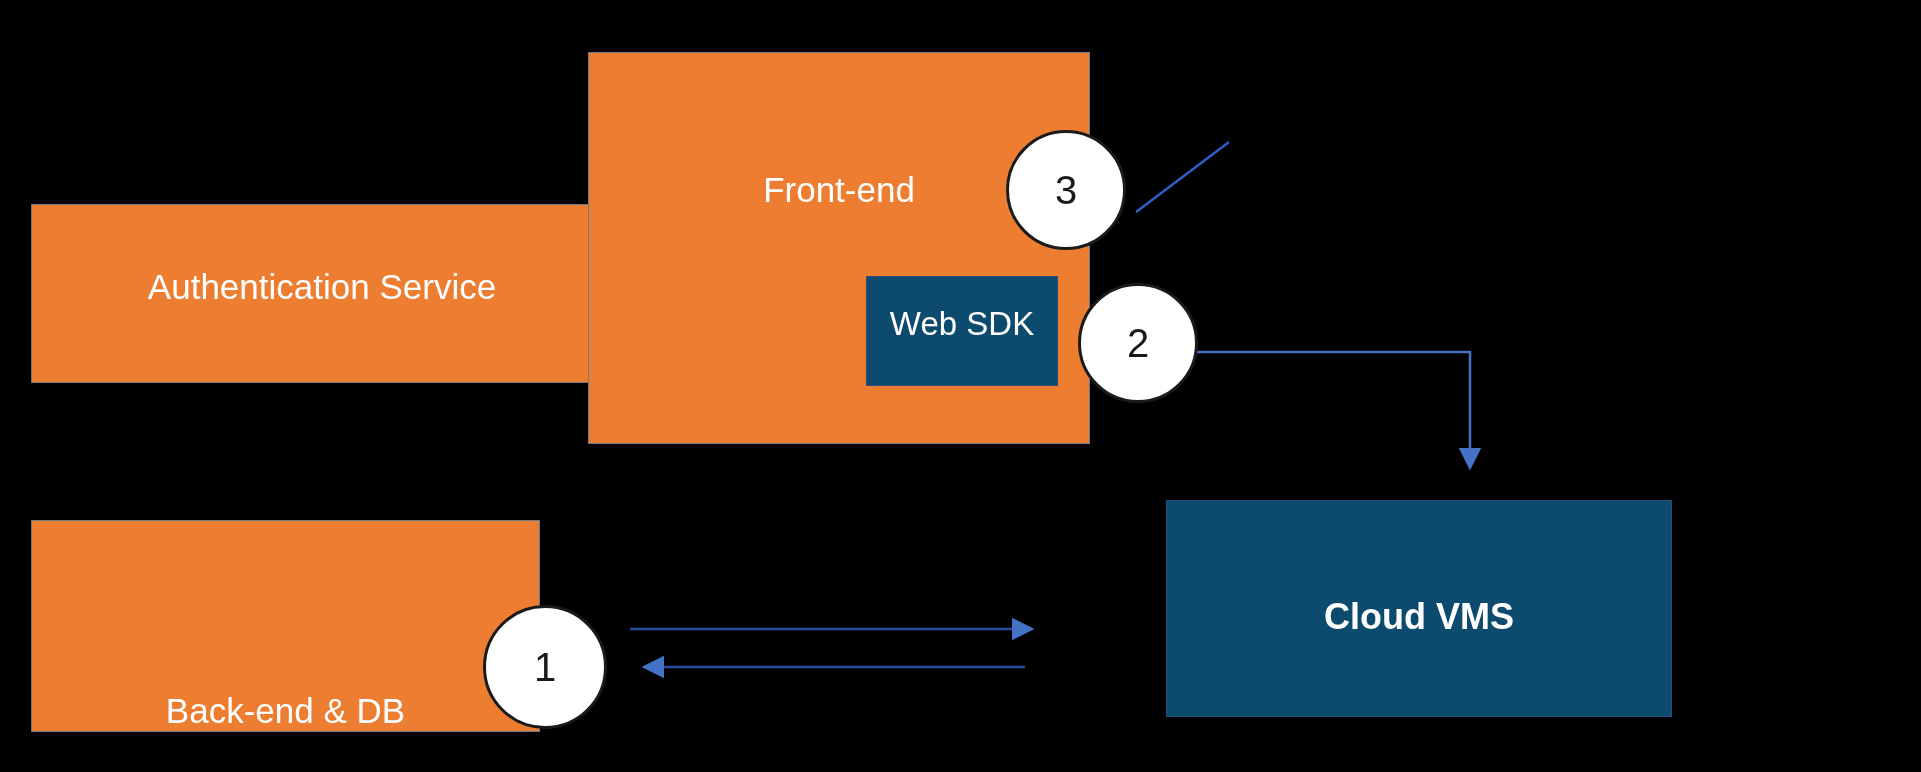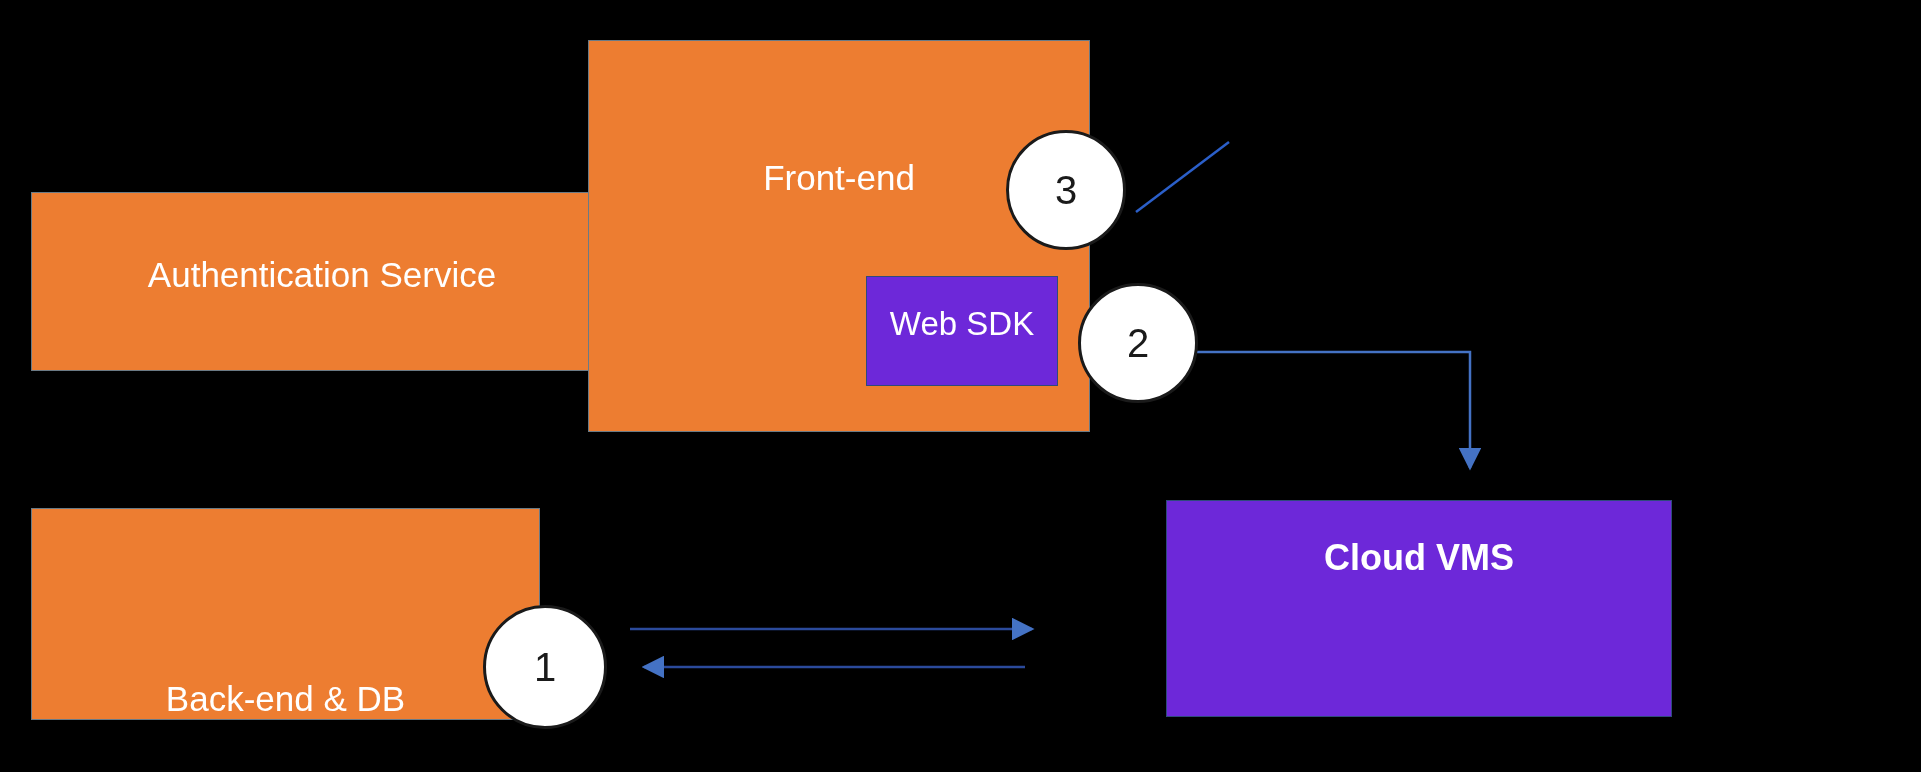--- a/index.html
+++ b/index.html
@@ -23,23 +23,24 @@
   .box {
     position: absolute;
     box-sizing: border-box;
     display: flex;
     justify-content: center;
     color: #ffffff;
   }
   .box-orange {
     background: #ED7D31;
     border: 1px solid #6b7a85;
+    margin-top: 12px;
   }
   .box-blue {
-    background: #6d28d9;
+    background: #0c4a6e;
     border: 1px solid #2f4a7c;
   }
   .box-label {
     display: block;
     width: 100%;
     text-align: center;
     color: #ffffff;
     line-height: 1.15;
     white-space: nowrap;
   }
@@ -71,21 +72,21 @@
   #back-end-db .box-label { font-size: 35px; padding-top: 53px; }
 
   #cloud-vms {
     left: 1166px; top: 500px; width: 506px; height: 217px;
     align-items: flex-start;
     z-index: 2;
   }
   #cloud-vms .box-label {
     font-size: 36px;
     font-weight: bold;
-    padding-top: 36px;
+    padding-top: 95px;
   }
 
   
   .callout {
     position: absolute;
     border-radius: 50%;
     background: #ffffff;
     border: 3px solid #1a1a1a;
     box-sizing: border-box;
     display: flex;

